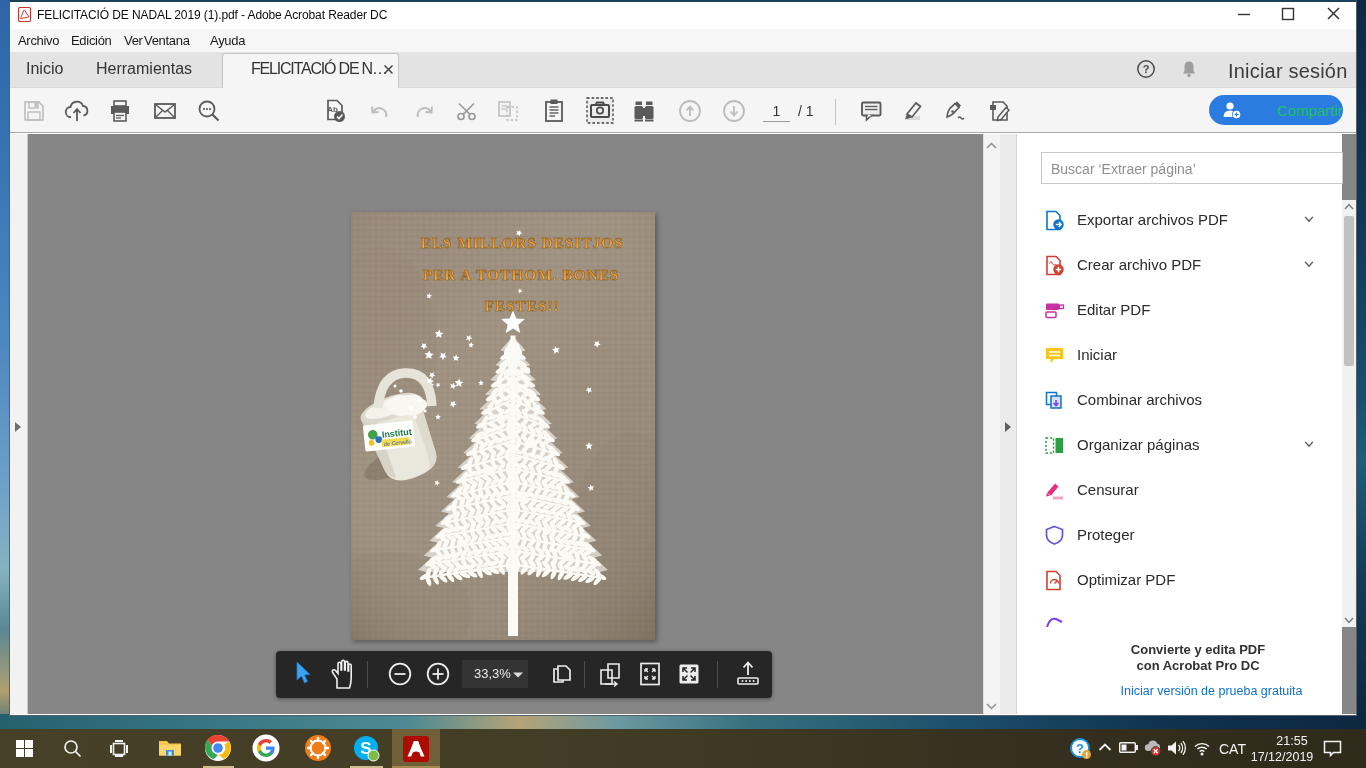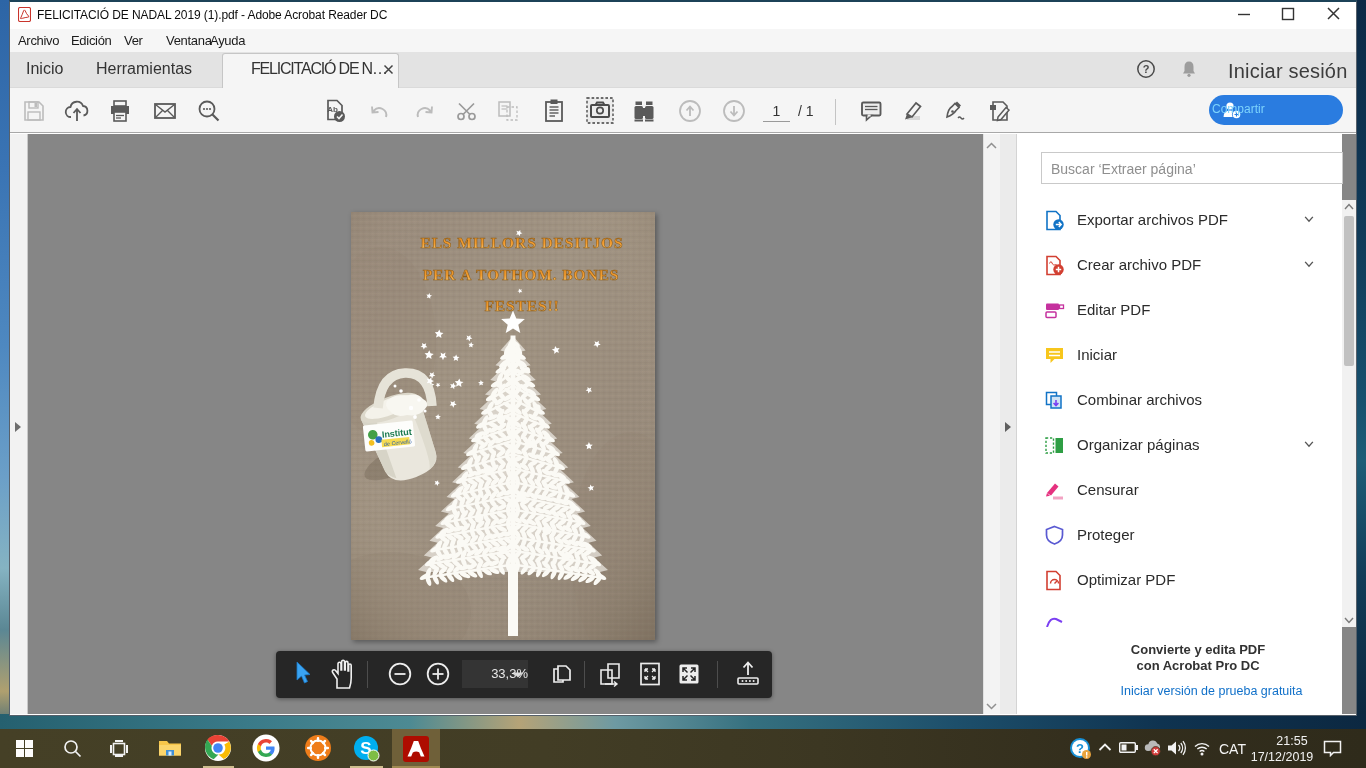--- a/index.html
+++ b/index.html
@@ -26,21 +26,21 @@
 .pitem{position:absolute;left:1077px;font-size:15px;color:#2b2b2b}
 .chev{position:absolute;left:1303px;width:12px;height:12px}
 #promo1{left:1016px;top:642px;width:364px;text-align:center;font-size:13px;font-weight:bold;color:#323232;line-height:16px}
 #promo2{left:1016px;top:684px;width:391px;text-align:center;font-size:12.5px;color:#1070c9}
 #taskbar{left:0;top:729px;width:1366px;height:39px;background:linear-gradient(90deg,#454026 0%,#423d25 40%,#3c3722 60%,#332e1d 80%,#2f2b1b 100%)}
 #acrocell{left:392px;top:729px;width:48px;height:39px;background:#6f6039}
 .tb-under{position:absolute;top:766px;height:2px;background:#cdbd8d}
 #cat{left:1219px;top:741px;color:#f5f5f5;font-size:14px}
 #floatbar{left:276px;top:651px;width:496px;height:47px;background:#262626;border-radius:4px;box-shadow:0 1px 4px rgba(0,0,0,.4)}
 .fsep{position:absolute;top:661px;width:1px;height:27px;background:#4d4d4d}
-#zoombox{left:462px;top:660px;width:66px;height:28px;background:#343434;border-radius:0;color:#e8e8e8;font-size:13px;line-height:28px;text-align:right;padding-left:12px}
+#zoombox{left:462px;top:660px;width:66px;height:28px;background:#343434;border-radius:0;color:#e8e8e8;font-size:13px;line-height:28px;text-align:left;padding-left:12px}
 svg{display:block}
 </style></head><body>
 <div id="wallL" class="abs"></div>
 <div id="wallR" class="abs"></div>
 <div id="wallB" class="abs"></div>
 <div id="win" class="abs"></div>
 <div id="titlebar" class="abs"></div>
 <svg class="abs" style="left:18px;top:7px" width="13" height="15" viewBox="0 0 13 15">
 <rect x="0.5" y="0.5" width="12" height="14" rx="1.5" fill="#fff" stroke="#c9342c" stroke-width="1.1"></rect>
 <path d="M2.5,11.5 Q4.5,7 5.6,3.8 Q6.4,2 7.2,3.8 Q8.4,7 10.5,9 Q11.5,10 9.8,10.2 Q7,10.5 4.8,11.2 Q3.2,11.8 2.5,11.5 Z" fill="none" stroke="#c9342c" stroke-width="1"></path>
@@ -48,21 +48,21 @@
 <div id="title-txt" class="abs">FELICITACIÓ DE NADAL 2019 (1).pdf - Adobe Acrobat Reader DC</div>
 <svg class="abs" style="left:1236px;top:6px" width="112" height="16" viewBox="0 0 112 16">
 <line x1="2" y1="8.5" x2="14" y2="8.5" stroke="#333" stroke-width="1.4"></line>
 <rect x="46.5" y="2.5" width="11" height="11" fill="none" stroke="#333" stroke-width="1.4"></rect>
 <path d="M92,2 L103,13 M103,2 L92,13" stroke="#333" stroke-width="1.5"></path>
   </svg>
 <div id="menubar" class="abs"></div>
 <div class="abs menu-item" style="left:18px">Archivo</div>
 <div class="abs menu-item" style="left:71px">Edición</div>
 <div class="abs menu-item" style="left:124px">Ver</div>
-<div class="abs menu-item" style="left:166px">Ventana</div>
+<div class="abs menu-item" style="left:144px">Ventana</div>
 <div class="abs menu-item" style="left:210px">Ayuda</div>
 <div id="tabbar" class="abs"></div>
 <div id="activetab" class="abs"></div>
 <div class="abs tab-txt" style="left:26px">Inicio</div>
 <div class="abs tab-txt" style="left:96px">Herramientas</div>
 <div class="abs tab-txt" style="left:251px;letter-spacing:-1.2px">FELICITACIÓ DE N…</div>
 <svg class="abs" style="left:383px;top:64px" width="11" height="11" viewBox="0 0 11 11">
     <path d="M1.5,1.5 L9.5,9.5 M9.5,1.5 L1.5,9.5" stroke="#444" stroke-width="1.5"></path>
   </svg>
 <svg class="abs" style="left:1136px;top:59px" width="20" height="20" viewBox="0 0 20 20">
@@ -185,21 +185,21 @@
 <path d="M11,19 L19,9.5 L22,12 L14,21.5 L10.5,22.5 Z" fill="#f5f5f5" stroke="#5a5a5a" stroke-width="1.5"></path>
   </svg>
 <div class="abs" style="left:1209px;top:95px;width:134px;height:30px;background:#2a7ce0;border-radius:15px"></div>
 <svg class="abs" style="left:1222px;top:101px" width="22" height="19" viewBox="0 0 22 19">
 <circle cx="8" cy="5" r="3.6" fill="#fff"></circle>
     <path d="M1.5,16 Q1.5,9.5 8,9.5 Q14.5,9.5 14.5,16 Z" fill="#fff"></path>
 <circle cx="14.5" cy="13.5" r="4.6" fill="#2a7ce0"></circle>
     <circle cx="14.5" cy="13.5" r="3.8" fill="#fff"></circle>
 <path d="M14.5,11.5 v4 M12.5,13.5 h4" stroke="#2a7ce0" stroke-width="1.2"></path>
   </svg>
-<div class="abs" style="left:1212px;top:102px;font-size:12px;color:#7dd3fc">Compartir</div>
+<div class="abs" style="left:1277px;top:102px;font-size:15px;color:#22c55e">Compartir</div>
 <div id="content" class="abs"></div>
 <div id="leftstrip" class="abs"></div>
 <svg class="abs" style="left:13px;top:421px" width="10" height="12" viewBox="0 0 10 12">
     <path d="M2,1 L8,6 L2,11 Z" fill="#6e6e6e"></path>
   </svg>
 <div id="vscroll" class="abs"></div>
 <svg class="abs" style="left:986px;top:142px" width="11" height="8" viewBox="0 0 11 8">
     <path d="M1,6 L5.5,1.5 L10,6" stroke="#909090" stroke-width="1.5" fill="none"></path>
   </svg>
 <svg class="abs" style="left:986px;top:702px" width="11" height="8" viewBox="0 0 11 8">

